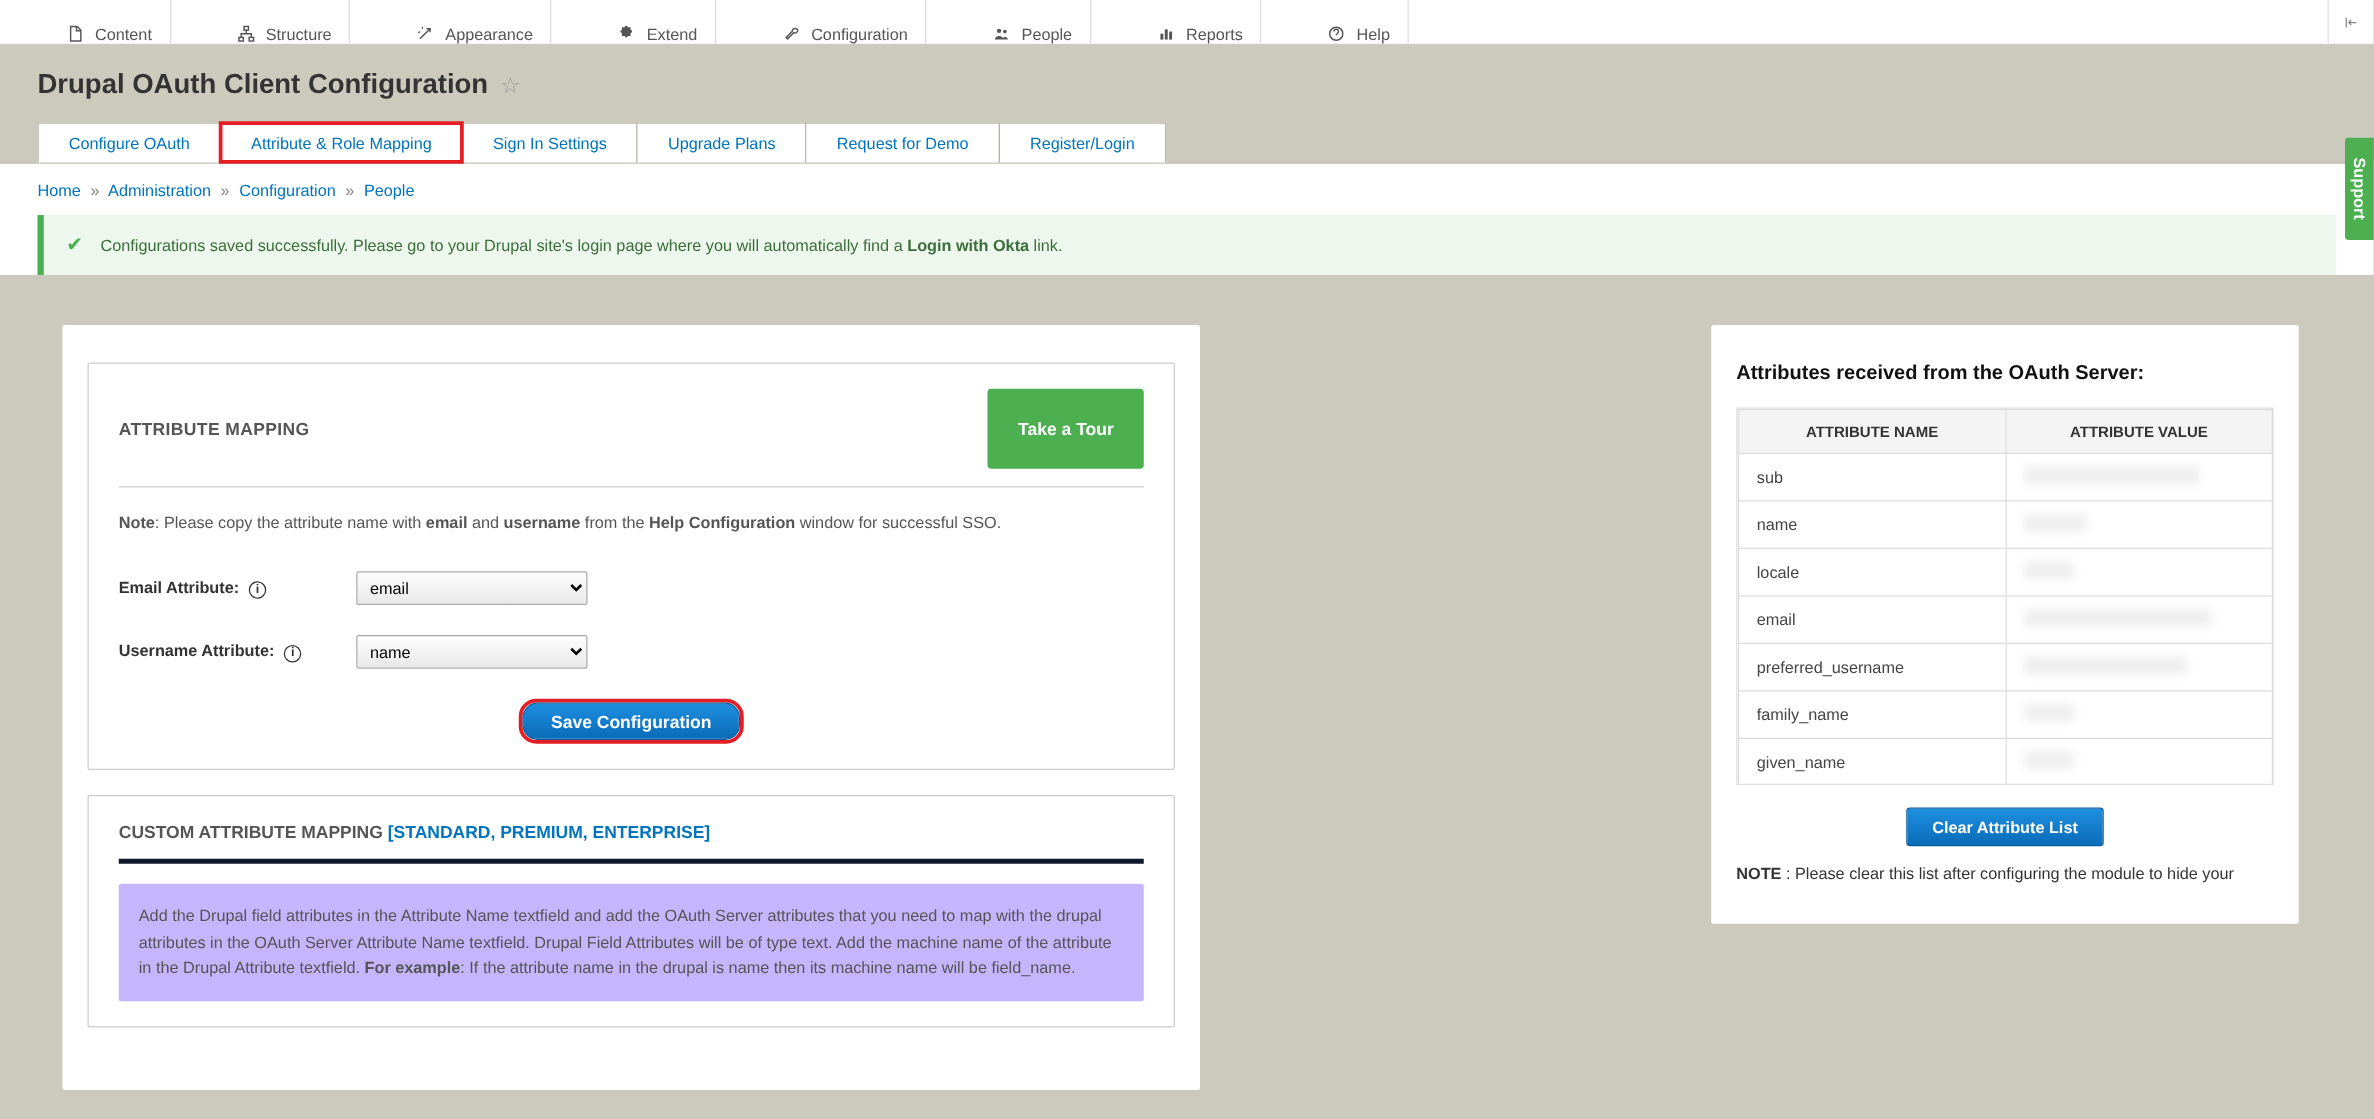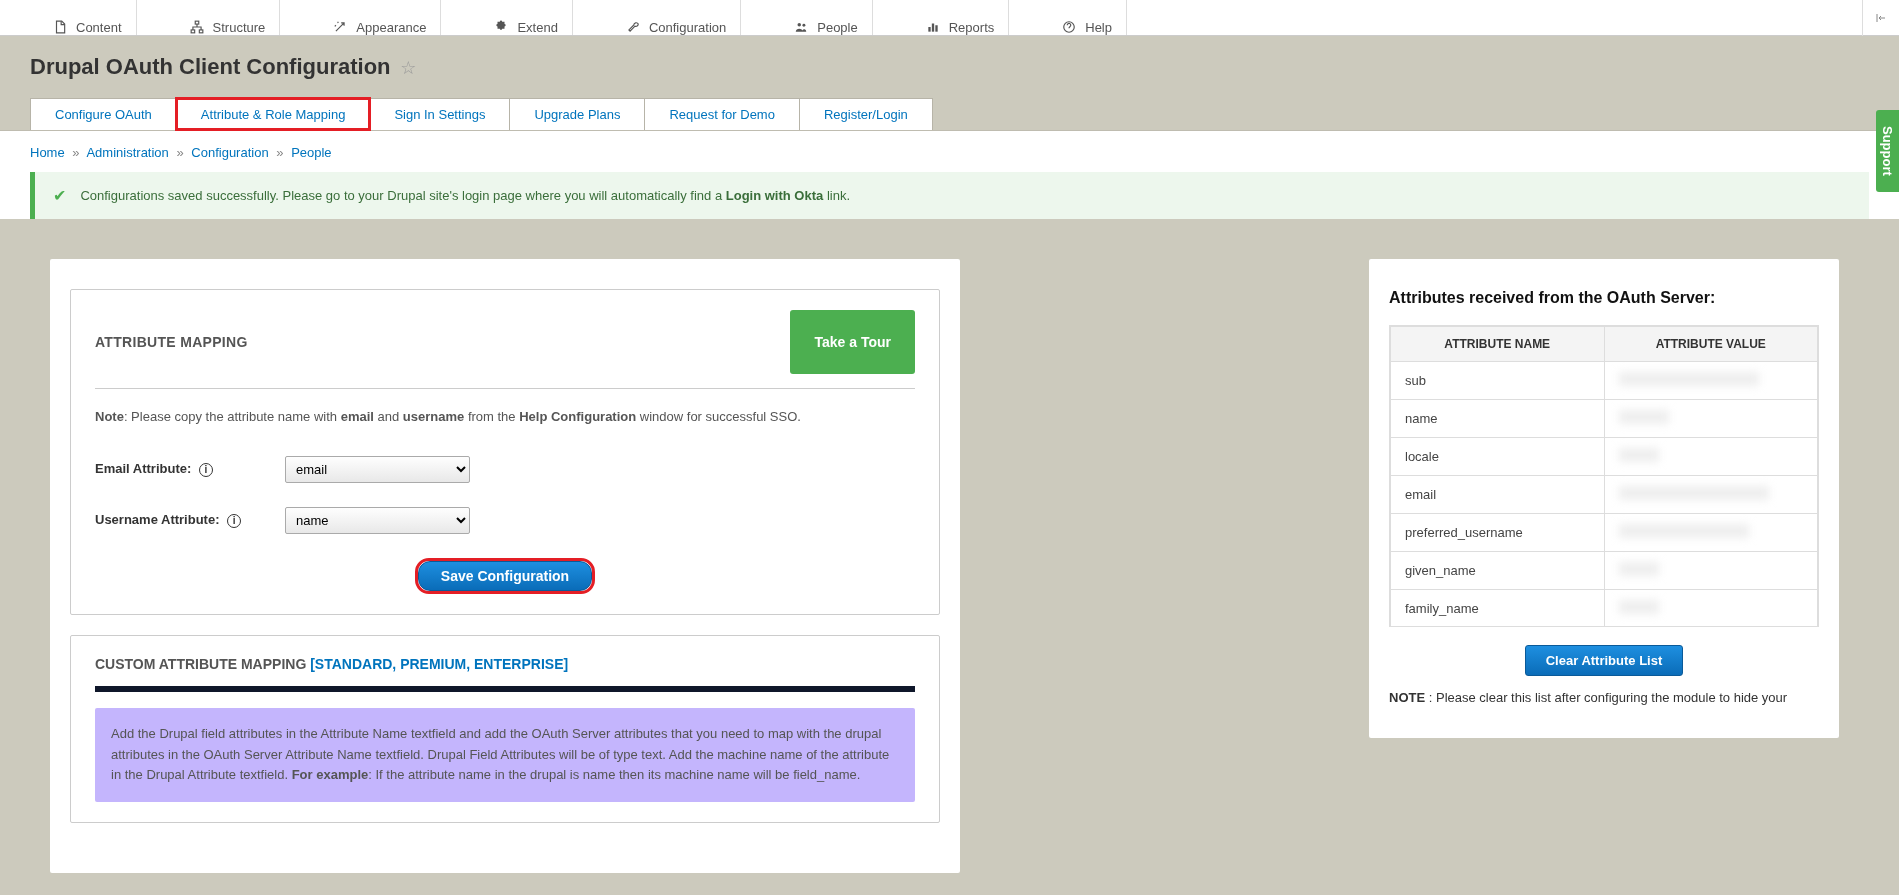--- a/index.html
+++ b/index.html
@@ -54,21 +54,21 @@
 
   .form-row { display: flex; align-items: center; margin-bottom: 24px; }
   .form-row label { width: 190px; font-size: 13px; color: #333; font-weight: 600; }
   .form-row .info { display: inline-block; width: 14px; height: 14px; border: 1.5px solid #333; border-radius: 50%; font-size: 10px; line-height: 12px; text-align: center; font-weight: 700; margin-left: 4px; cursor: pointer; }
   .form-row select { width: 185px; padding: 4px 6px; border: 1px solid #aaa; border-radius: 2px; background: linear-gradient(#fefefe,#e8e8e8); font-size: 13px; cursor: pointer; }
 
   .save-row { text-align: center; }
   .save-btn-wrap { display: inline-block; border: 3px solid #e41e25; border-radius: 14px; padding: 0; }
   .save-btn { background: linear-gradient(#1e8fe0,#0a6cb8); color: #fff; border: 1px solid #0a5a99; border-radius: 12px; padding: 6px 22px; font-size: 14px; font-weight: 700; cursor: pointer; }
 
-  .card2 .title { font-size: 14px; font-weight: 700; color: #555; padding-bottom: 14px; border-bottom: 6px solid #0f172a; margin-bottom: 16px; }
+  .card2 .title { font-size: 14px; font-weight: 700; color: #555; padding-bottom: 14px; border-bottom: 4px solid #0f172a; margin-bottom: 16px; }
   .card2 .title .plans { color: #0074bd; }
   .infobox { background: #c4b5fd; border-radius: 2px; padding: 16px 16px; color: #555; line-height: 1.6; }
   .infobox b { font-weight: 700; }
 
   
   .right-head { font-size: 16px; font-weight: 700; color: #111; margin-bottom: 18px; }
   .attr-table-wrap { position: relative; border: 1px solid #ddd; }
   .attr-table-scroll { max-height: 300px; overflow-y: scroll; overflow-x: auto; }
   table.attr { width: 100%; border-collapse: collapse; }
   table.attr th { background: #f4f4f4; border: 1px solid #ddd; padding: 10px 14px; font-size: 12px; font-weight: 700; color: #333; text-align: center; }
@@ -292,26 +292,26 @@
                 </tr>
               <tr>
                   <td>email</td>
                   <td><span class="blurred" style="width:150px"></span></td>
                 </tr>
               <tr>
                   <td>preferred_username</td>
                   <td><span class="blurred" style="width:130px"></span></td>
                 </tr>
               <tr>
+                  <td>family_name</td>
+                  <td><span class="blurred" style="width:40px"></span></td>
+                </tr>
+              <tr>
                   <td>given_name</td>
                   <td><span class="blurred" style="width:20px"></span></td>
-                </tr>
-              <tr>
-                  <td>family_name</td>
-                  <td><span class="blurred" style="width:40px"></span></td>
                 </tr>
             </tbody>
           </table>
         </div>
       </div>
 
       <button class="clear-btn">Clear Attribute List</button>
 
       <p class="right-note">
         <b>NOTE</b><span> : Please clear this list after configuring the module to hide your</span>

